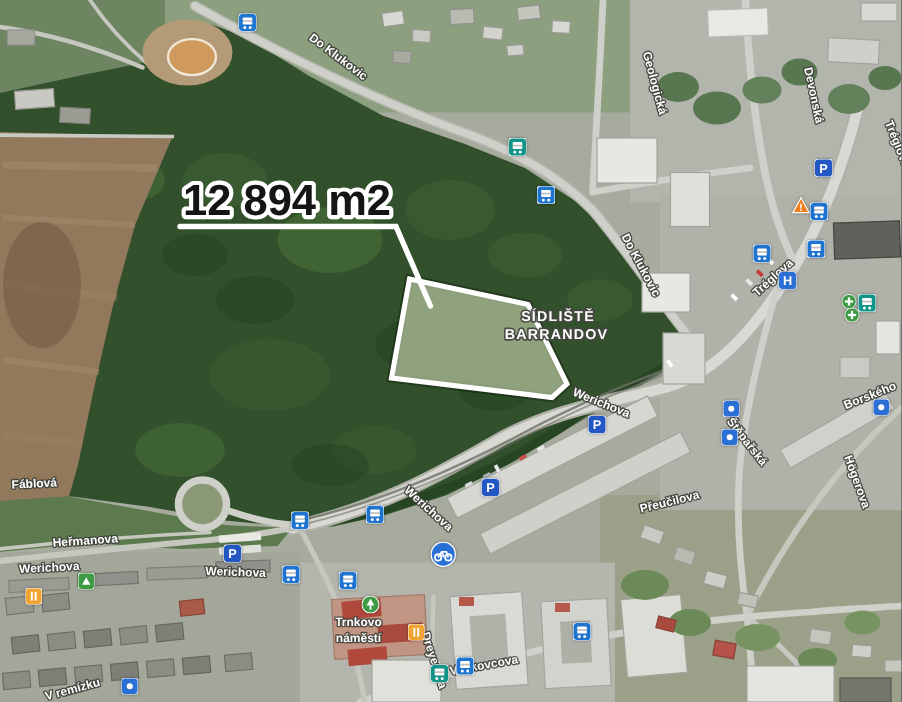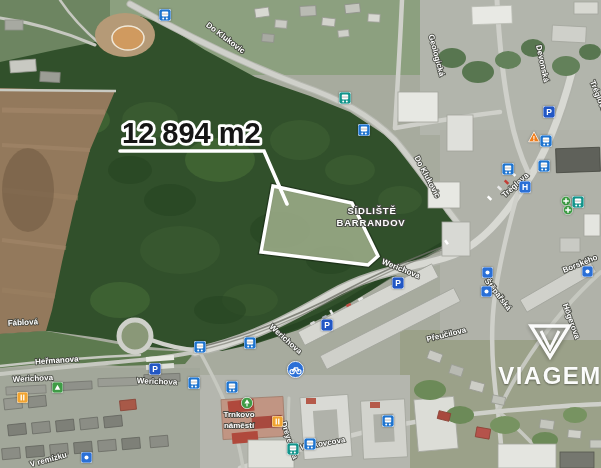--- a/index.html
+++ b/index.html
@@ -497,21 +497,14 @@
         </svg>
       </div>
       <div class="map-icon" style="left: 81px; top: 452px;">
         <svg width="11" height="11" viewBox="0 0 12 12">
           <rect width="12" height="12" rx="2.4" fill="#2a6fd6" stroke="#fff" stroke-width="0.7"></rect>
           <circle cx="6" cy="6" r="2.2" fill="#fff"></circle>
         </svg>
       </div>
     </div>
 
-  <div id="watermark">
-    <svg class="logo" viewBox="0 0 44 38">
-      <path d="M3,4 H41 L22,35 Z" fill="none" stroke="#ffffff" stroke-width="3.4" stroke-linejoin="miter"></path>
-      <path d="M13,9 L22,27 L31,9" fill="none" stroke="#ffffff" stroke-width="3" stroke-linejoin="miter"></path>
-    </svg>
-    <div class="brand">VIAGEM</div>
-  </div>
 
 </div>
 
 </body></html>

